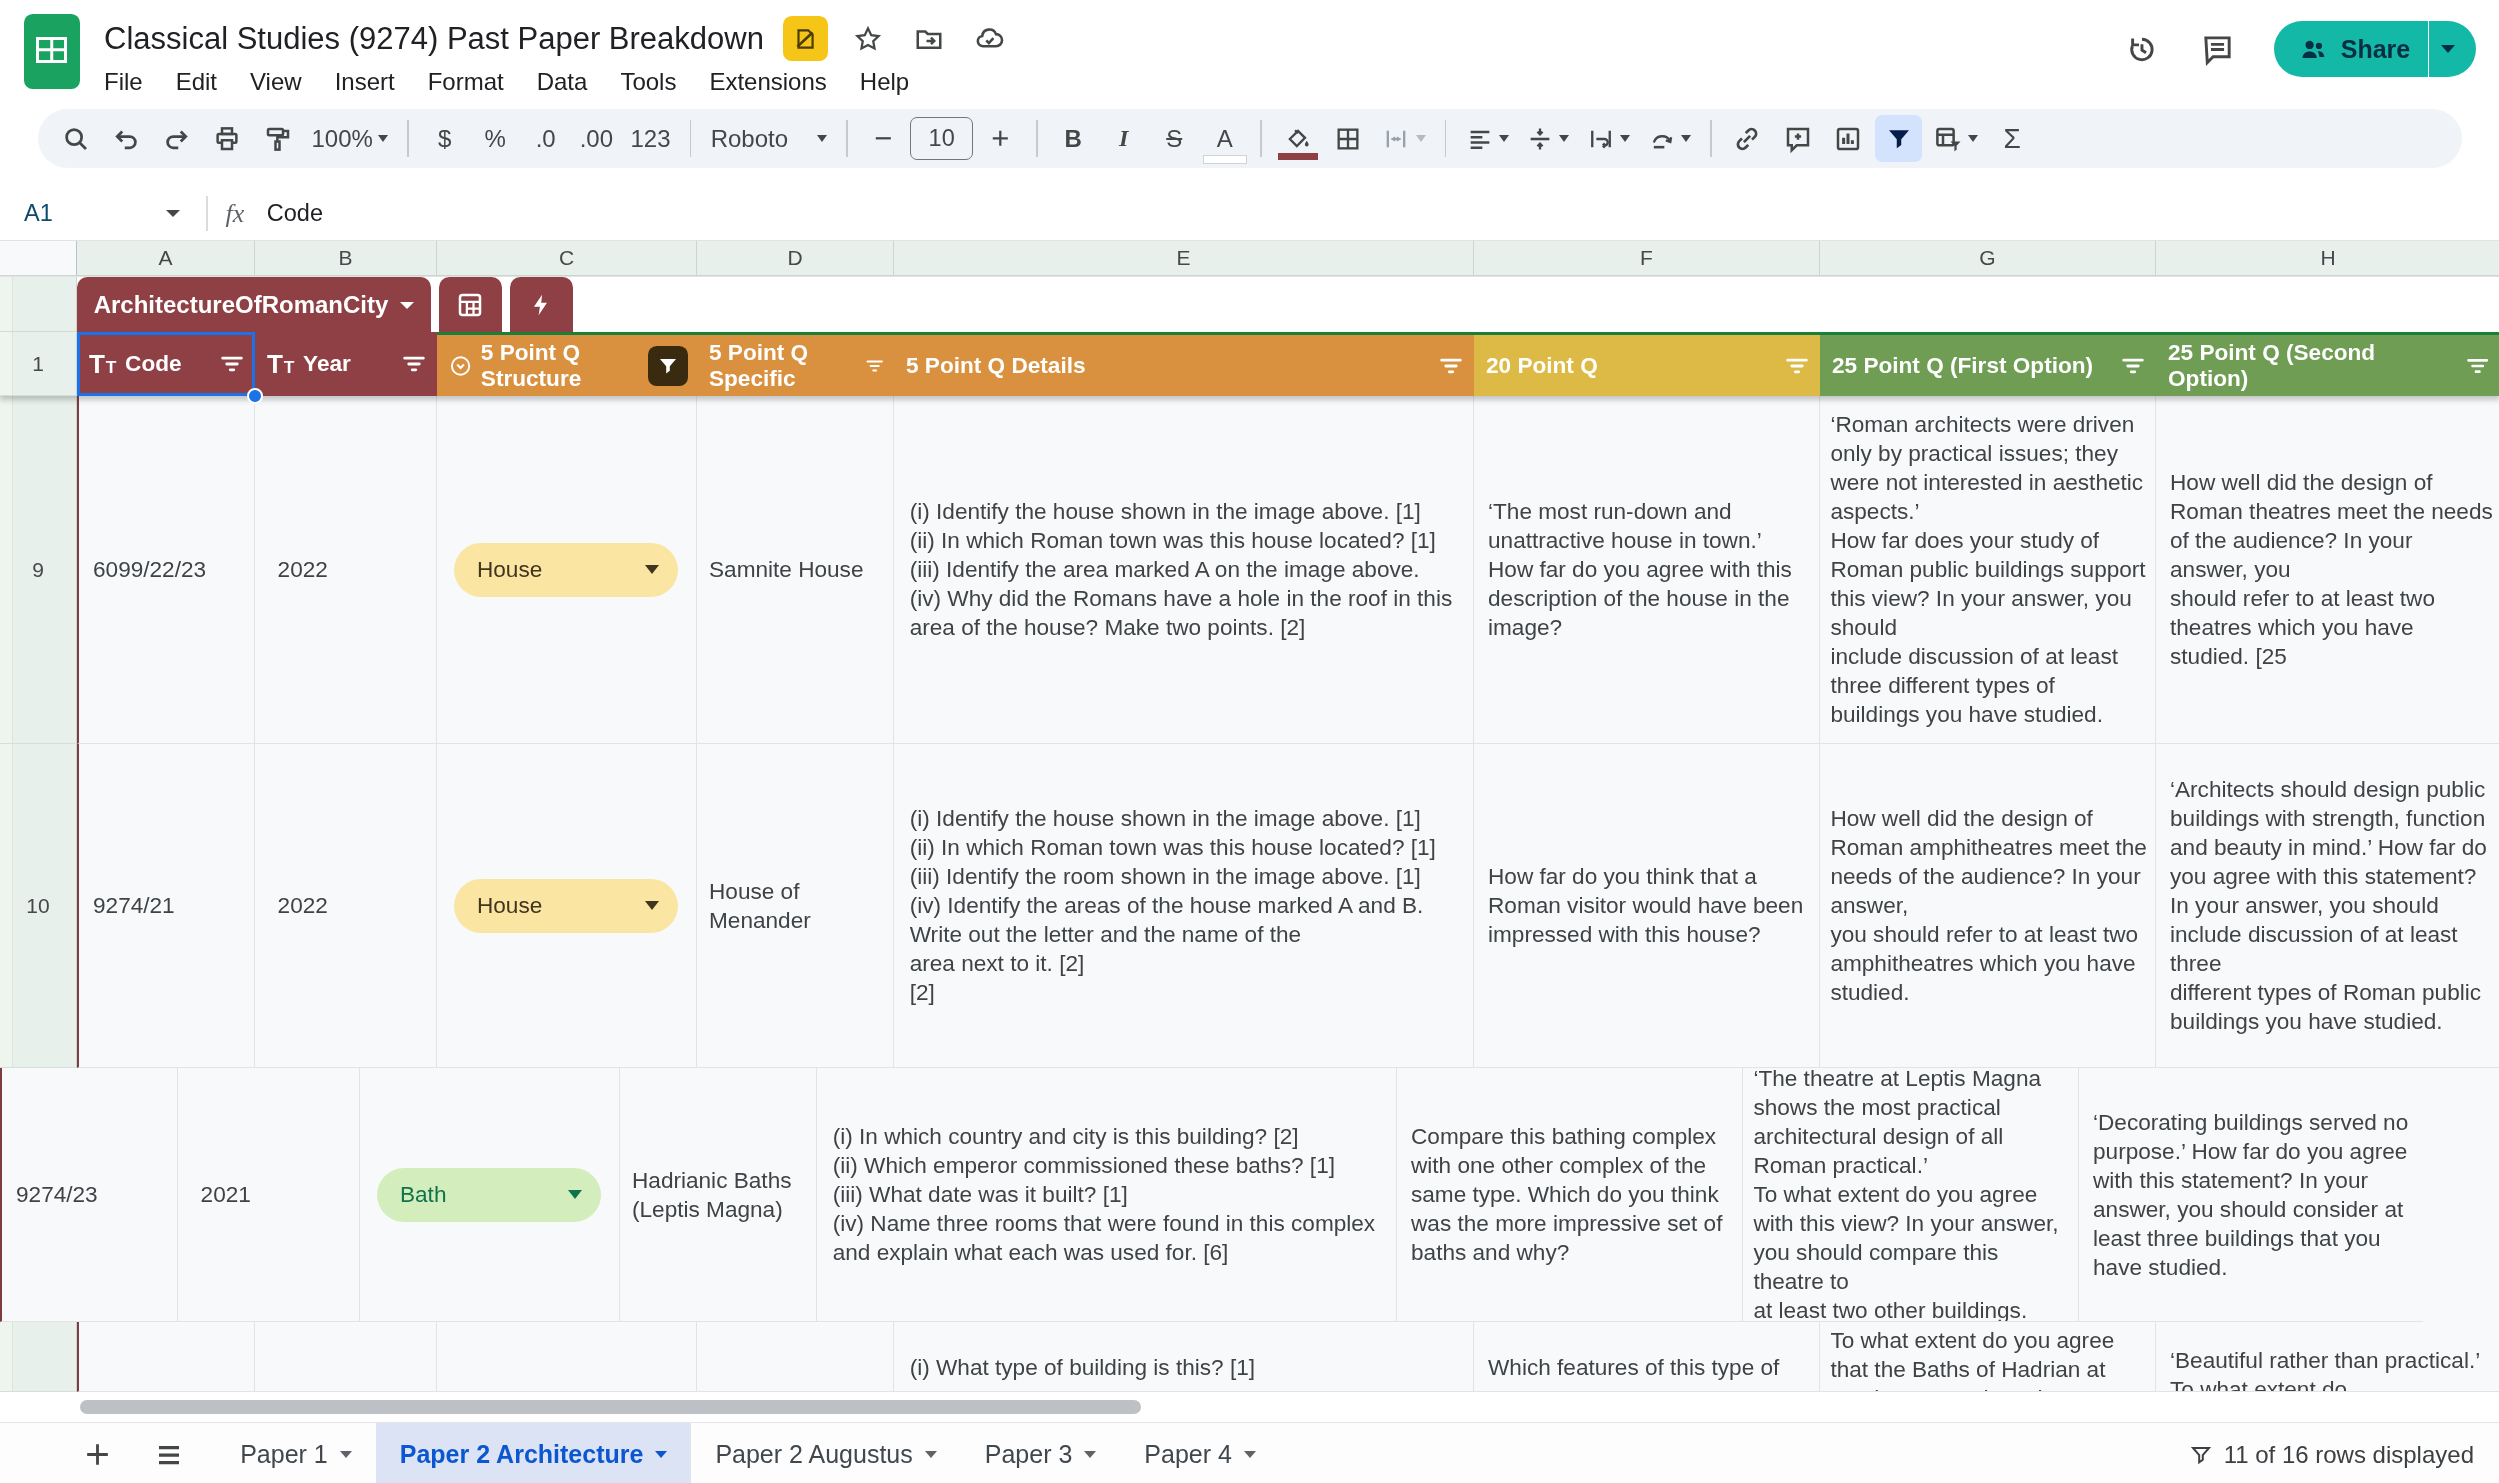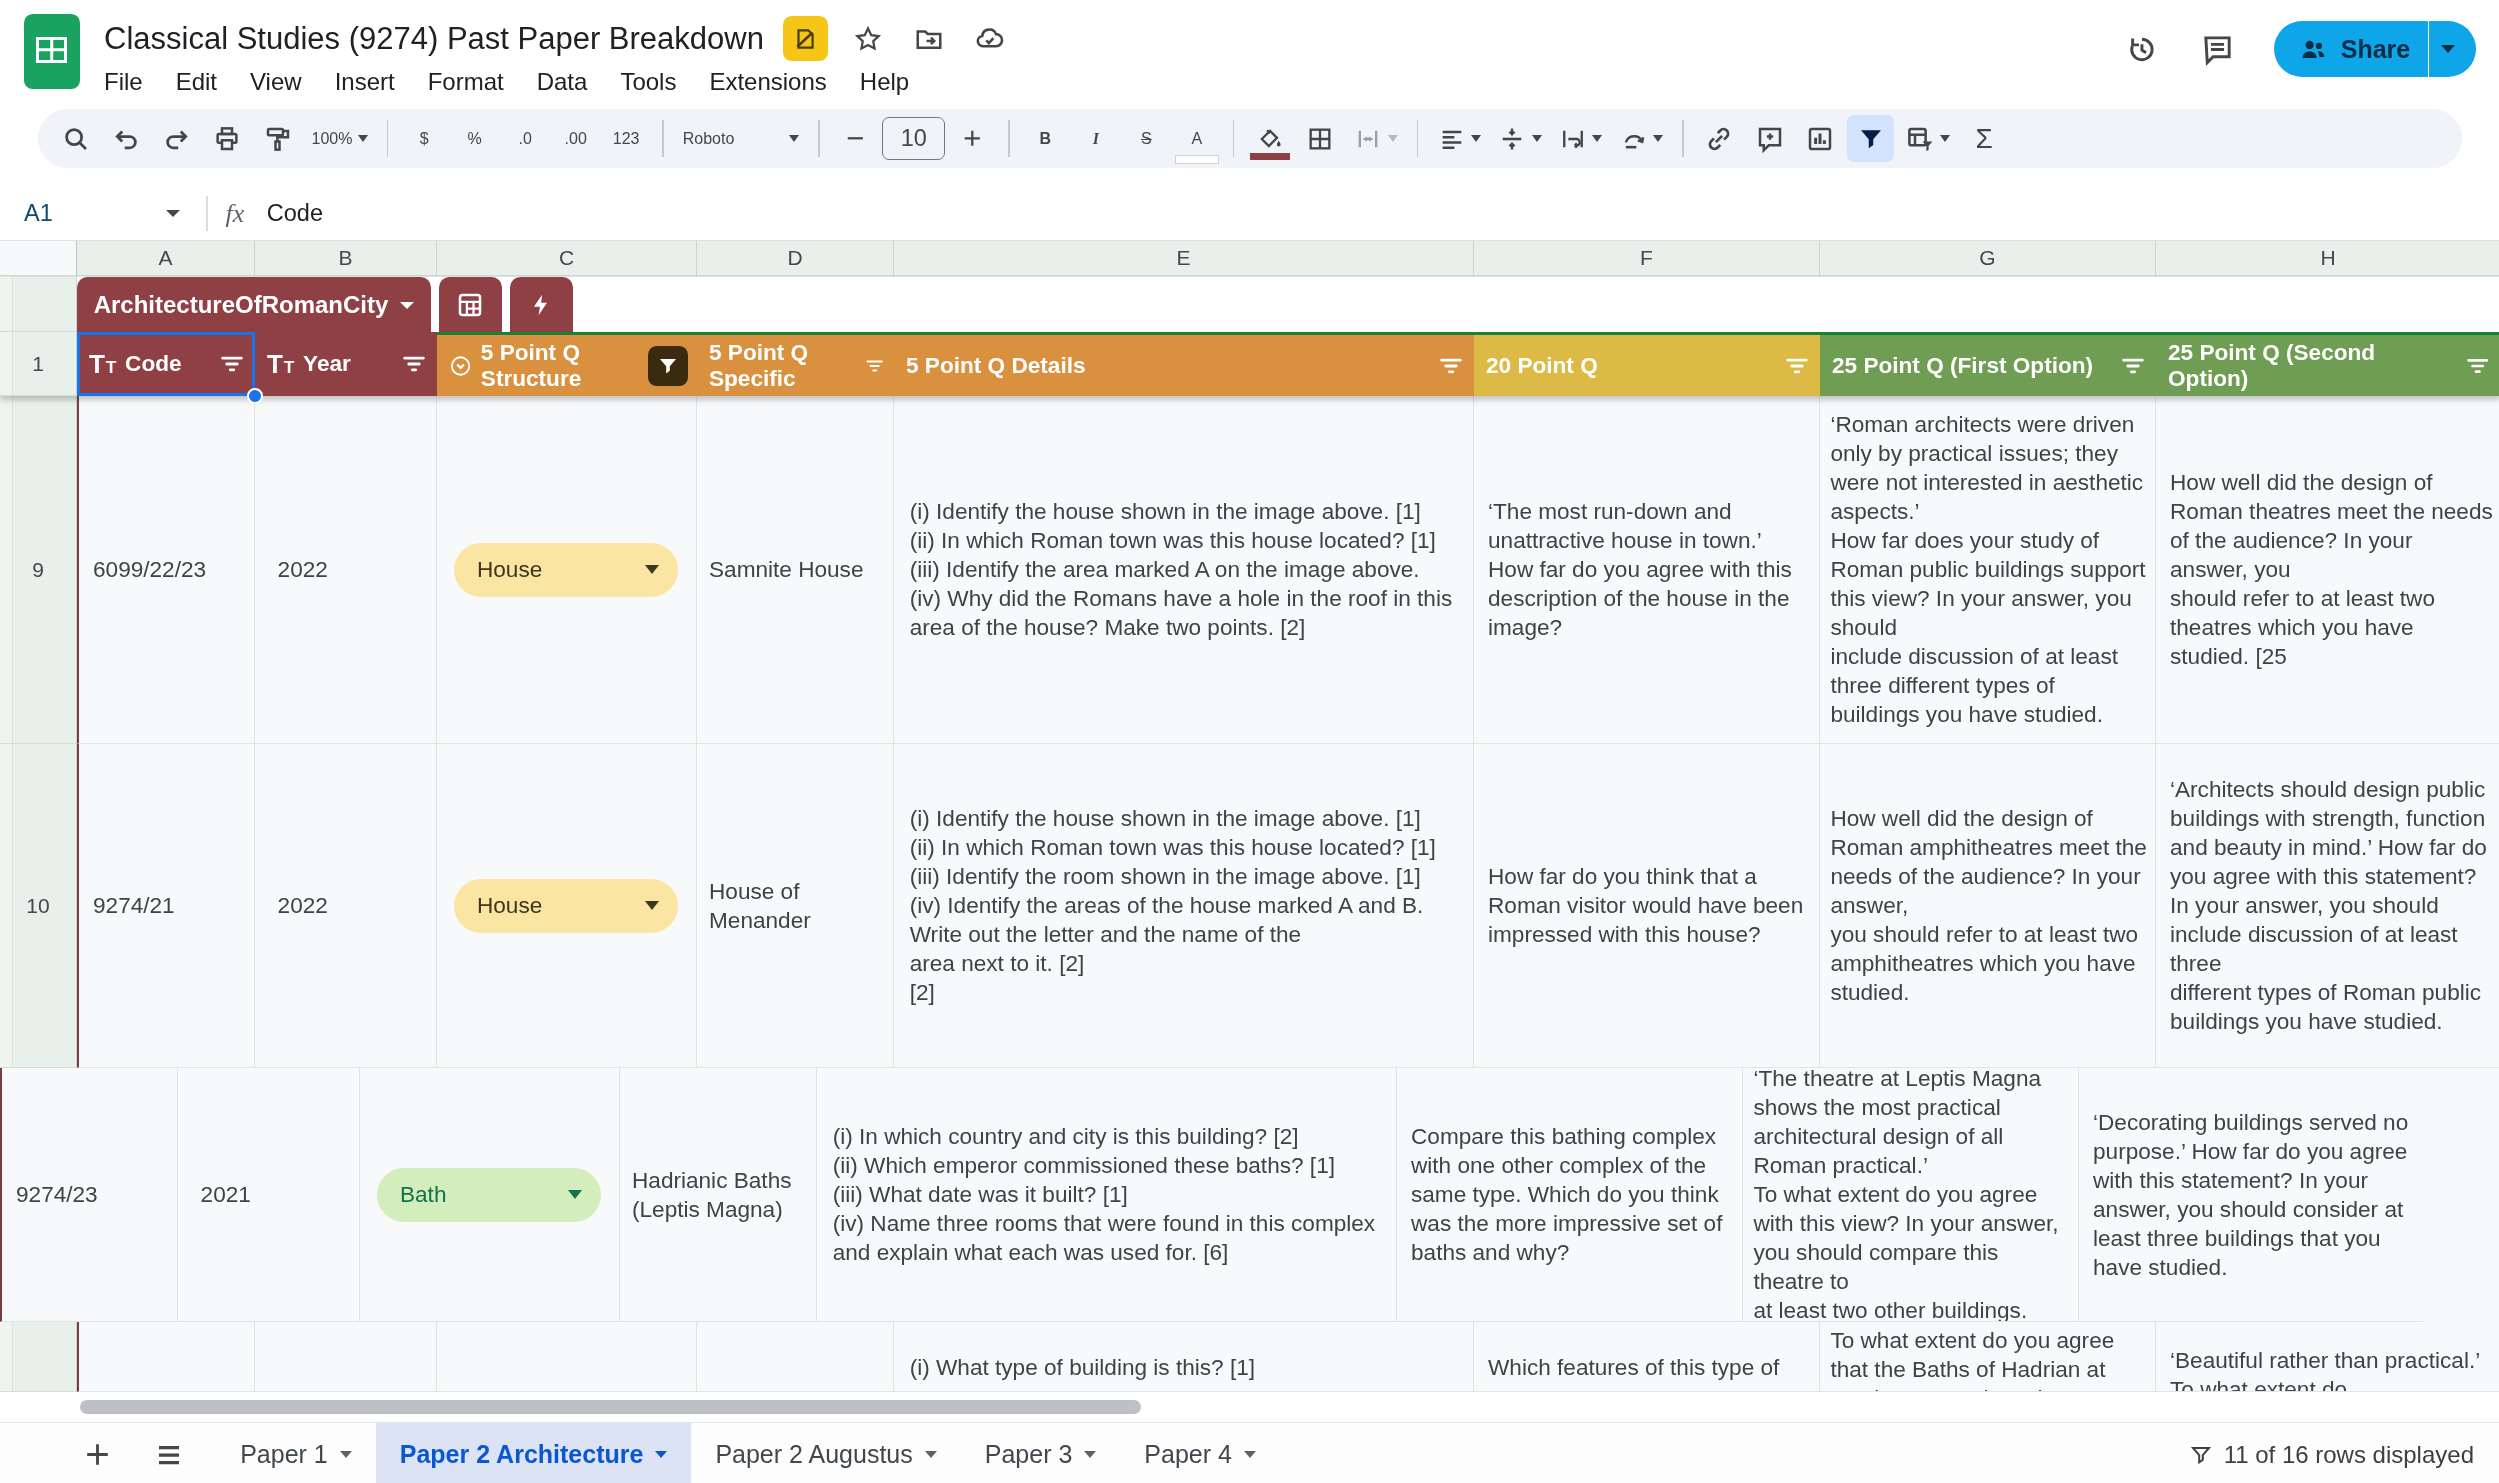--- a/index.html
+++ b/index.html
@@ -14,30 +14,30 @@
   .logo .pane::before { content:""; position:absolute; left:50%; top:0; width:3.5px; height:100%; background:#fff; transform:translateX(-50%); }
   .logo .pane::after { content:""; position:absolute; top:50%; left:0; height:3.5px; width:100%; background:#fff; transform:translateY(-50%); }
   .title-col { flex:1 1 auto; min-width:0; }
   .title-row { display:flex; align-items:center; gap:19px; height:49px; }
   .doc-title { font-size:31px; color:#202124; white-space:nowrap; }
   .badge-yellow { width:45px; height:45px; border-radius:8.7px; background:#f5c518; display:flex; align-items:center; justify-content:center; }
   .tb-ic { display:inline-flex; align-items:center; justify-content:center; width:42px; height:42px; border-radius:50%; }
   .menubar { display:flex; gap:33px; margin-top:5.2px; }
   .menubar span { font-size:24px; color:#202124; cursor:default; }
   .top-right { display:flex; align-items:center; gap:35px; margin-left:auto; padding-top:7px; }
-  .share { display:flex; align-items:center; height:56px; background:#0ea5e9; border-radius:28px; padding:0 8.7px 0 24px; color:#072e44; }
+  .share { display:flex; align-items:center; height:56px; background:#14b8a6; border-radius:28px; padding:0 8.7px 0 24px; color:#072e44; }
   .share .lbl { font-size:25px; font-weight:700; margin:0 17.4px 0 12px; }
   .share .div { width:1.7px; height:56px; background:#fff; }
   .caret { width:0; height:0; border-left:7px solid transparent; border-right:7px solid transparent; border-top:8.7px solid #444746; display:inline-block; }
   .share .caret { border-top-color:#072e44; margin:0 12px; }
 
   
   .toolbar-row { height:78px; padding:0 38px; }
   .toolbar { height:59px; background:#f0f4f9; border-radius:30px; display:flex; align-items:center; padding:0 14px; gap:3.5px; }
-  .tbtn { min-width:47px; height:47px; border-radius:7px; display:flex; align-items:center; justify-content:center; gap:5.2px; color:#444746; font-size:16px; padding:0 7px; }
+  .tbtn { min-width:47px; height:47px; border-radius:7px; display:flex; align-items:center; justify-content:center; gap:5.2px; color:#444746; font-size:24px; padding:0 7px; }
   .tbtn.txt { font-weight:500; }
   .tbtn .caret { border-top-width:7px; border-left-width:5.2px; border-right-width:5.2px; }
   .tb-div { width:1.7px; height:37px; background:#c7cacd; margin:0 8.7px; flex:none; }
   .fs-box { width:63px; height:43px; border:1.7px solid #747775; border-radius:7px; display:flex; align-items:center; justify-content:center; font-size:23.5px; color:#444746; }
   .u-a { position:relative; font-weight:500; }
   .u-a::after { content:""; position:absolute; left:1.7px; right:1.7px; bottom:-1.7px; height:7px; background:#fff; border:0.9px solid #d0d3d6; }
   .u-fill::after { content:""; position:absolute; left:3.5px; right:3.5px; bottom:1.7px; height:7px; background:#8f4045; }
   .u-fill { position:relative; }
   .tbtn.active { background:#d3e3fd; }
   .gray { color:#9aa0a6; }

